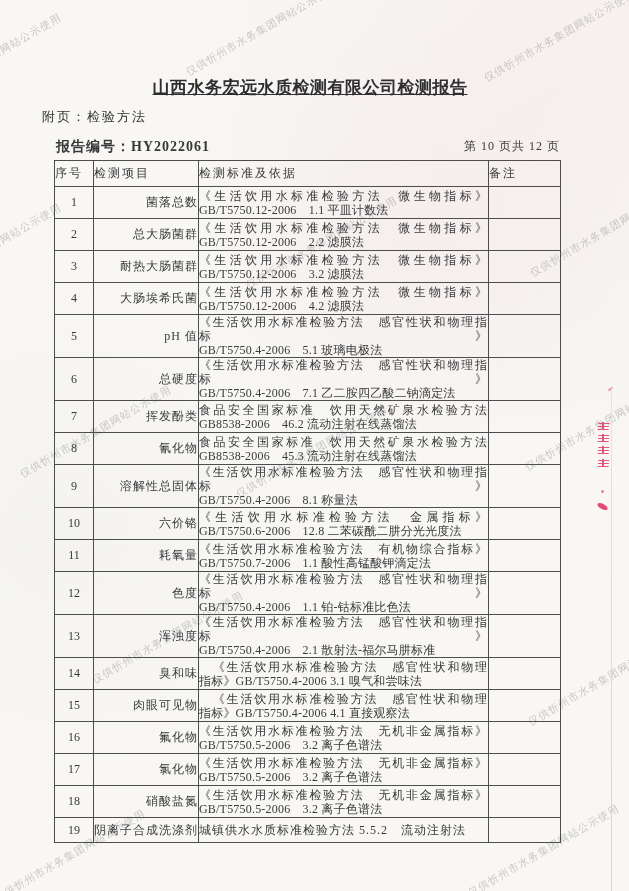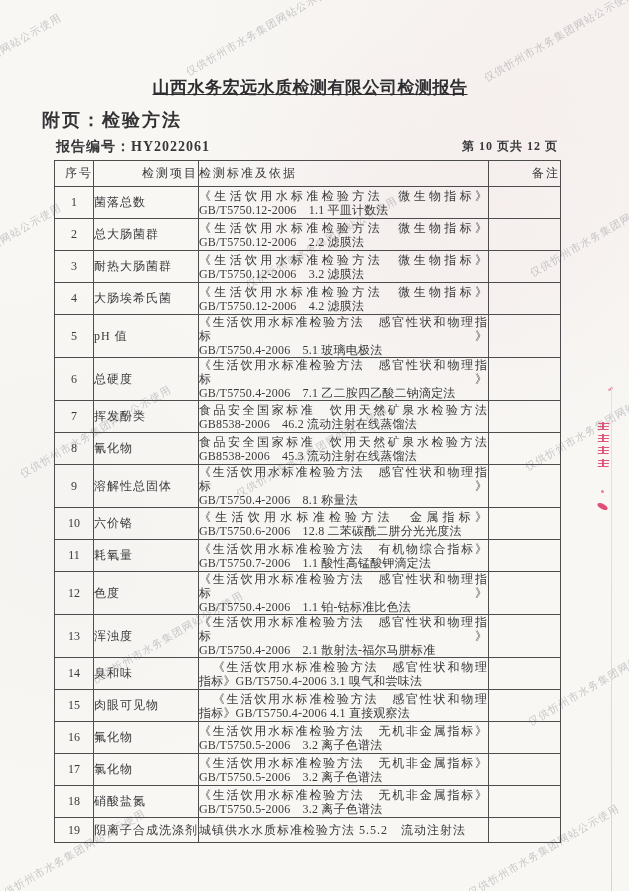--- a/index.html
+++ b/index.html
@@ -19,50 +19,50 @@
     color:#aaa8aa; opacity:.6; transform:translate(-50%,-50%) rotate(-30deg);
     pointer-events:none; font-family:"Liberation Sans","DejaVu Sans",sans-serif;
   }
   
   .title{
     position:absolute; top:76px; left:0; width:620px; text-align:center;
     font-size:17px; font-weight:bold; letter-spacing:0.5px; color:#2e2e30;text-decoration:underline;
   }
   .subtitle{
     position:absolute; top:108px; left:42px;
-    font-size:18px; font-weight:bold; letter-spacing:2px; color:#333335;
+    font-size:13px; font-weight:normal; letter-spacing:2px; color:#333335;
   }
   .report-no{
     position:absolute; top:138px; left:56px;
     font-size:14px; letter-spacing:1px; font-weight:bold; color:#38383a;
   }
   .page-info{
-    position:absolute; top:138px; left:460px; width:100px; text-align:center;
-    font-size:12px; letter-spacing:1px; color:#38383a;font-weight:bold;
+    position:absolute; top:138px; left:460px; width:100px; text-align:right;
+    font-size:12px; letter-spacing:1px; color:#38383a;
   }
   
   table.methods{
     position:absolute; left:54px; top:160px; width:506px;
     border-collapse:collapse; table-layout:fixed;
   }
   table.methods col.c-no{width:39px;}
   table.methods col.c-item{width:105px;}
   table.methods col.c-std{width:290px;}
   table.methods col.c-rem{width:72px;}
   table.methods th, table.methods td{
     border:1px solid #4d4d50; padding:0; font-weight:normal;
     font-size:12px; color:#3a3a3c; vertical-align:middle; overflow:hidden;
   }
   tr.hdr{height:26px;}
   tr.row{height:32px;}
   tr.row:last-child{height:25px;}
-  th.h-no, th.h-item, th.h-rem{text-align:right; letter-spacing:2px;}
+  th.h-no, th.h-item, th.h-rem{text-align:left; letter-spacing:2px;}
   th.h-std{text-align:left; padding-left:6px; letter-spacing:2px;}
   td.no{text-align:center;}
-  td.item{text-align:left; letter-spacing:1px;}
+  td.item{text-align:right; letter-spacing:1px;}
   td.std{padding:1px 2px 1px 4px;}
   .std-l1{line-height:14px; letter-spacing:1px; text-align:justify; text-align-last:justify;}
   .std-l1.single{text-align:center; text-align-last:left; letter-spacing:1px; line-height:22px;}
   .std-l2{line-height:14px; letter-spacing:0.2px;}
   
   .stamp{position:absolute; left:596px; top:412px; width:20px; height:130px; pointer-events:none;}
   .stamp-glyph{
     position:absolute; left:2px; width:11px; height:8px; opacity:.8;
     transform:skewX(-6deg);
   }

